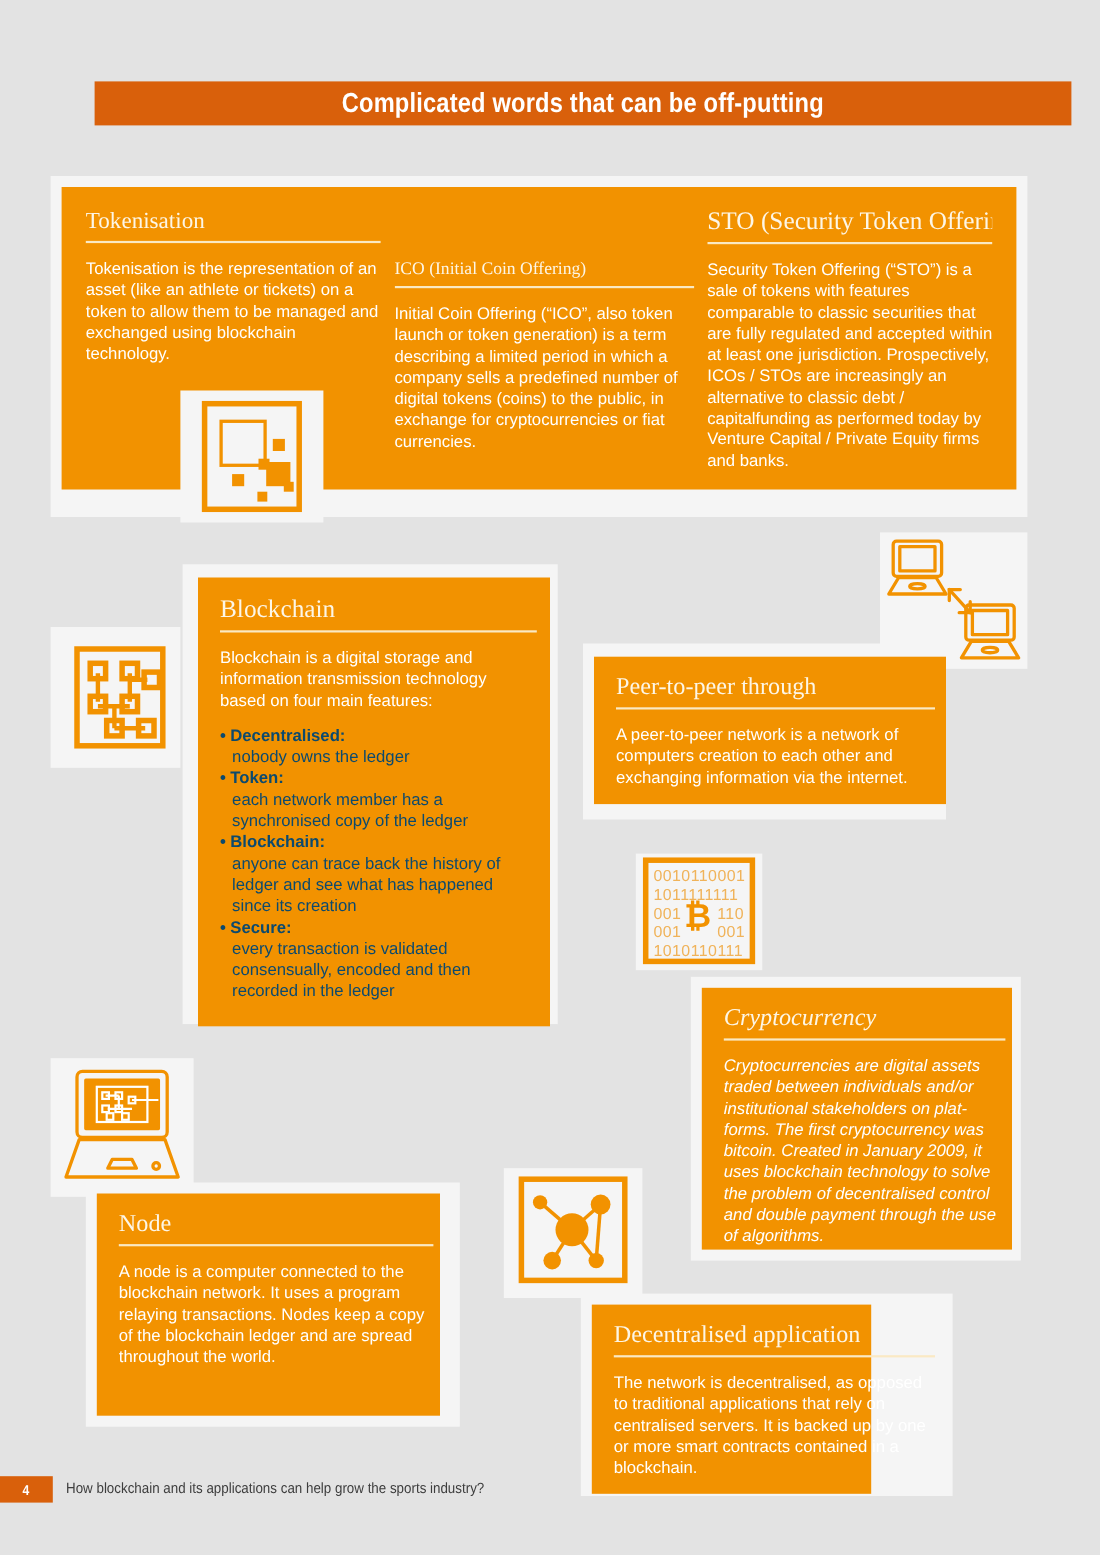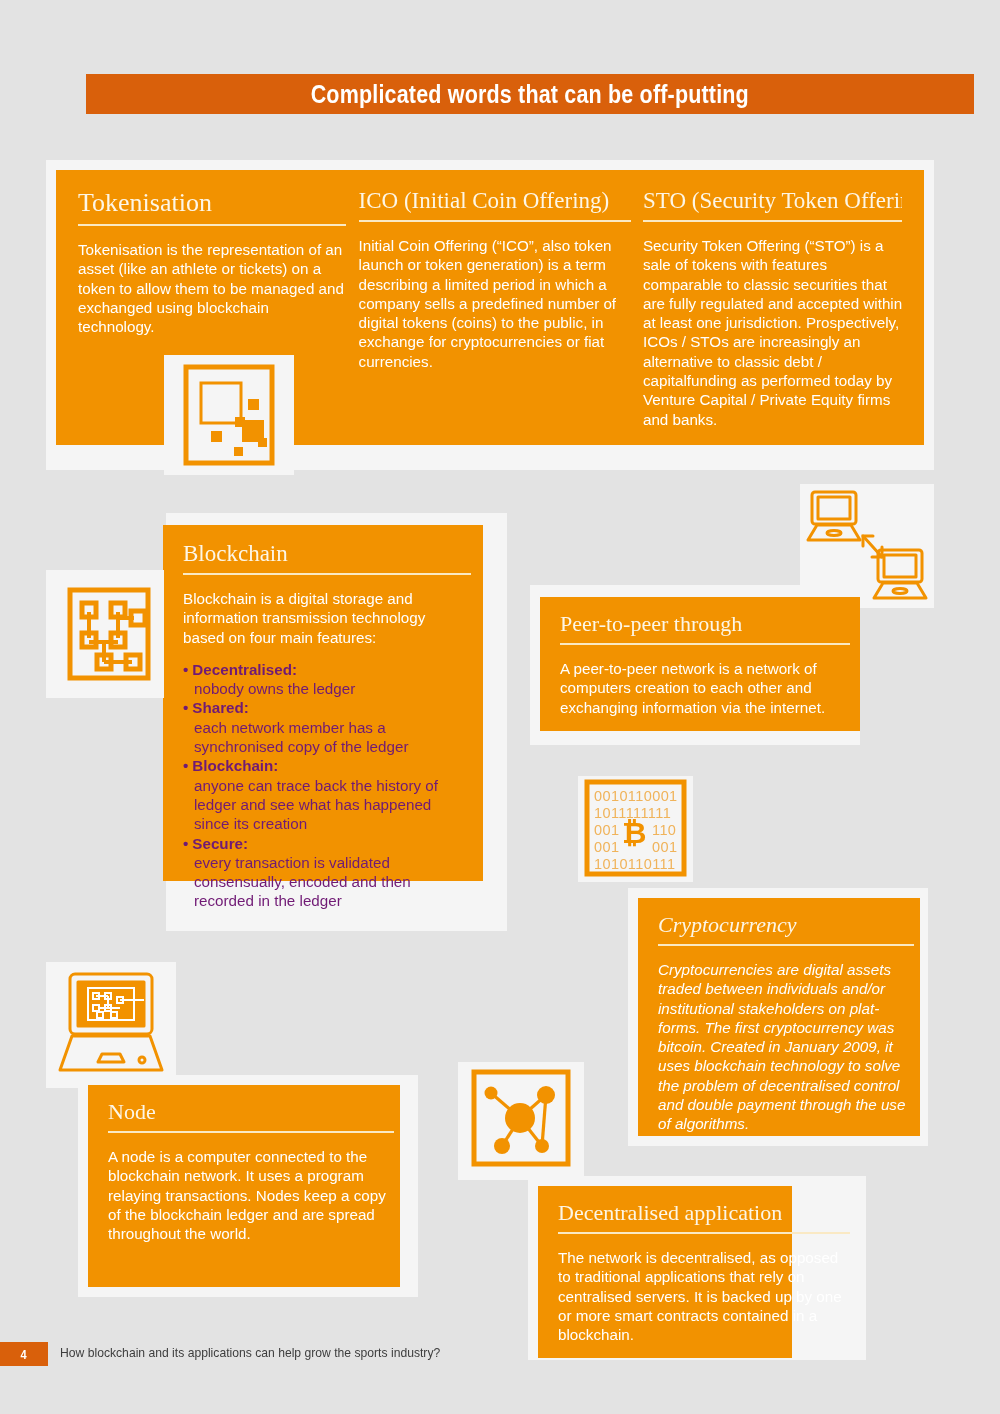--- a/index.html
+++ b/index.html
@@ -28,21 +28,21 @@
     font-family:"Liberation Serif","DejaVu Serif",serif;
     font-weight:400;color:#fdf6e6;white-space:nowrap;
   }
   .rule{height:2px;background:#fae9c4;margin-bottom:14px;}
   .card p{
     margin:0;color:#ffffff;font-size:15.2px;line-height:19.3px;
   }
 
   
   ul.feats{margin:13px 0 0 0;padding:0;list-style:none;}
-  ul.feats li{margin:0 0 0 0;color:#701a75;font-size:15.2px;line-height:19.3px;}
+  ul.feats li{margin:0 0 0 0;color:#0c4a6e;font-size:15.2px;line-height:19.3px;}
   ul.feats li .term{font-weight:700;display:block;text-indent:-11px;padding-left:11px;}
   ul.feats li .term:before{content:"\2022";padding-right:4px;font-weight:700;}
   ul.feats li .desc{display:block;padding-left:11px;}
 
   
   .icon-tile{position:absolute;background:#f5f5f5;}
   .icon-tile svg{display:block;}
   .pagenum{
     position:absolute;left:0;top:1342px;width:48px;height:24px;background:#d9600b;
     display:flex;align-items:center;justify-content:center;
@@ -60,27 +60,27 @@
 
   <div class="title-bar">
     <div class="t">Complicated words that can be off-putting</div>
   </div>
 
   <div class="backdrop" style="left:46px;top:160px;width:888px;height:310px;"></div>
   <div class="card" style="left:56px;top:170px;width:868px;height:275px;padding:18px 22px 0 22px;">
     <div style="display:flex;gap:0;">
 
       <div style="width:282px;padding-right:12px;">
-        <h2 style="font-size:26px;">Tokenisation</h2>
+        <h2 style="font-size:21px;">Tokenisation</h2>
         <div class="rule" style="width:268px;"></div>
         <p style="width:268px;">Tokenisation is the representation of an asset (like an athlete or tickets) on a token to allow them to be managed and exchanged using blockchain technology.</p>
       </div>
 
       <div style="width:286px;padding-right:12px;">
-        <h2 style="font-size:23px;">ICO (Initial Coin Offering)</h2>
+        <h2 style="font-size:16px;margin-top:48px;">ICO (Initial Coin Offering)</h2>
         <div class="rule" style="width:272px;"></div>
         <p style="width:268px;">Initial Coin Offering (“ICO”, also token launch or token generation) is a term describing a limited period in which a company sells a predefined number of digital tokens (coins) to the public, in exchange for cryptocurrencies or fiat currencies.</p>
       </div>
 
       <div style="width:272px;overflow:hidden;">
         <h2 style="font-size:23px;">STO (Security Token Offering</h2>
         <div class="rule" style="width:266px;"></div>
         <p style="width:264px;">Security Token Offering (“STO”) is a sale of tokens with features comparable to classic securities that are fully regulated and accepted within at least one jurisdiction. Prospectively, ICOs / STOs are increasingly an alternative to classic debt / capitalfunding as performed today by Venture Capital / Private Equity firms and banks.</p>
       </div>
 
@@ -94,31 +94,31 @@
       <rect x="71" y="62" width="10" height="10" fill="#f29200"></rect>
       <rect x="84" y="44" width="11" height="11" fill="#f29200"></rect>
       <rect x="78" y="65" width="22" height="22" fill="#f29200"></rect>
       <rect x="47" y="76" width="11" height="11" fill="#f29200"></rect>
       <rect x="94" y="83" width="9" height="9" fill="#f29200"></rect>
       <rect x="70" y="92" width="9" height="9" fill="#f29200"></rect>
     </svg>
   </div>
 
   <div class="backdrop" style="left:166px;top:513px;width:341px;height:418px;"></div>
-  <div class="card" style="left:163px;top:525px;width:320px;height:356px;padding:16px 20px 0 20px;">
+  <div class="card" style="left:180px;top:525px;width:320px;height:408px;padding:16px 20px 0 20px;">
     <h2 style="font-size:23px;">Blockchain</h2>
     <div class="rule" style="width:288px;"></div>
     <p>Blockchain is a digital storage and information transmission technology based on four main features:</p>
     <ul class="feats">
       <li>
         <span class="term">Decentralised:</span>
         <span class="desc">nobody owns the ledger</span>
       </li>
       <li>
-        <span class="term">Shared:</span>
+        <span class="term">Token:</span>
         <span class="desc">each network member has a synchronised copy of the ledger</span>
       </li>
       <li>
         <span class="term">Blockchain:</span>
         <span class="desc">anyone can trace back the history of ledger and see what has happened since its creation</span>
       </li>
       <li>
         <span class="term">Secure:</span>
         <span class="desc">every transaction is validated consensually, encoded and then recorded in the ledger</span>
       </li>

